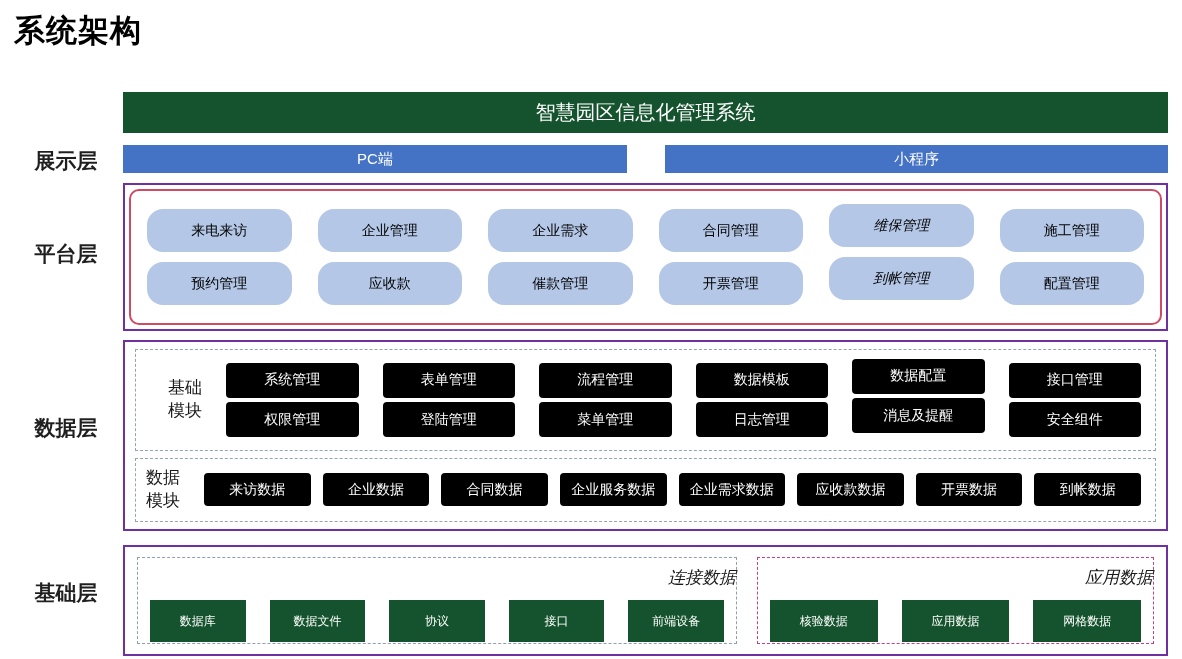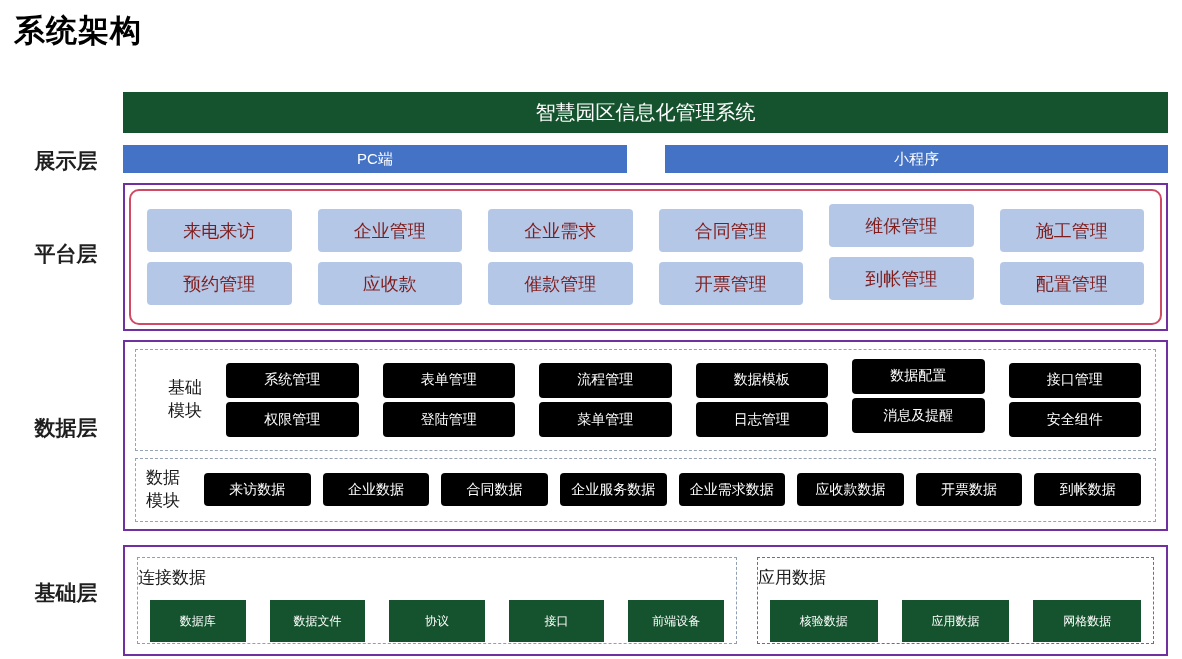--- a/index.html
+++ b/index.html
@@ -45,25 +45,25 @@
   }
   .platform-inner {
     width: 100%; height: 100%; box-sizing: border-box;
     border: 2px solid #D04A63; border-radius: 10px;
     display: flex; flex-direction: column; justify-content: space-evenly;
     padding: 8px 16px;
   }
   .prow { display: flex; gap: 26px; }
   .pbox {
     flex: 1; height: 43px;
-    background: #B4C7E7; border-radius: 4px;
-    color: #7f1d1d; font-size: 18px;
-    display: flex; align-items: center; justify-content: center;
-  }
-  .raised  { transform: translateY(-5px); }
+    background: #B4C7E7; border-radius: 16px;
+    color: #000000; font-size: 14px;
+    display: flex; align-items: center; justify-content: center;
+  }
+  .raised  { transform: translateY(-5px); font-style: italic; }
   .raised4 { transform: translateY(-4px); }
 
   .datalayer {
     position: absolute; left: 123px; top: 340px; width: 1045px; height: 191px;
     border: 2px solid #7030A0; box-sizing: border-box;
     padding: 7px 10px; display: flex; flex-direction: column; gap: 7px;
   }
   .module {
     border: 1px dashed #97a3b4; box-sizing: border-box;
     display: flex; padding: 8px 14px 8px 10px;
@@ -91,21 +91,21 @@
 
   .baselayer {
     position: absolute; left: 123px; top: 545px; width: 1045px; height: 111px;
     border: 2px solid #7030A0; box-sizing: border-box;
     padding: 10px 12px; display: flex; gap: 20px;
   }
   .group-box { box-sizing: border-box; display: flex; flex-direction: column; }
   .conn-box { flex: 0 0 600px; border: 1px dashed #8f9fb3; }
   .app-box  { flex: 1; border: 1px dashed #C2418F; }
   .group-title {
-    text-align: left; font-size: 17px; color: #1a1a1a; margin-top: 8px;
+    text-align: right; font-size: 17px; color: #1a1a1a; margin-top: 8px; font-style: italic;
   }
   .gray-row { display: flex; gap: 24px; padding: 11px 12px 0; }
   .gbox {
     flex: 1; height: 42px;
     background: #14532d; color: #fff; font-size: 12px;
     display: flex; align-items: center; justify-content: center;
     white-space: nowrap;
   }
 </style>
 </head>

